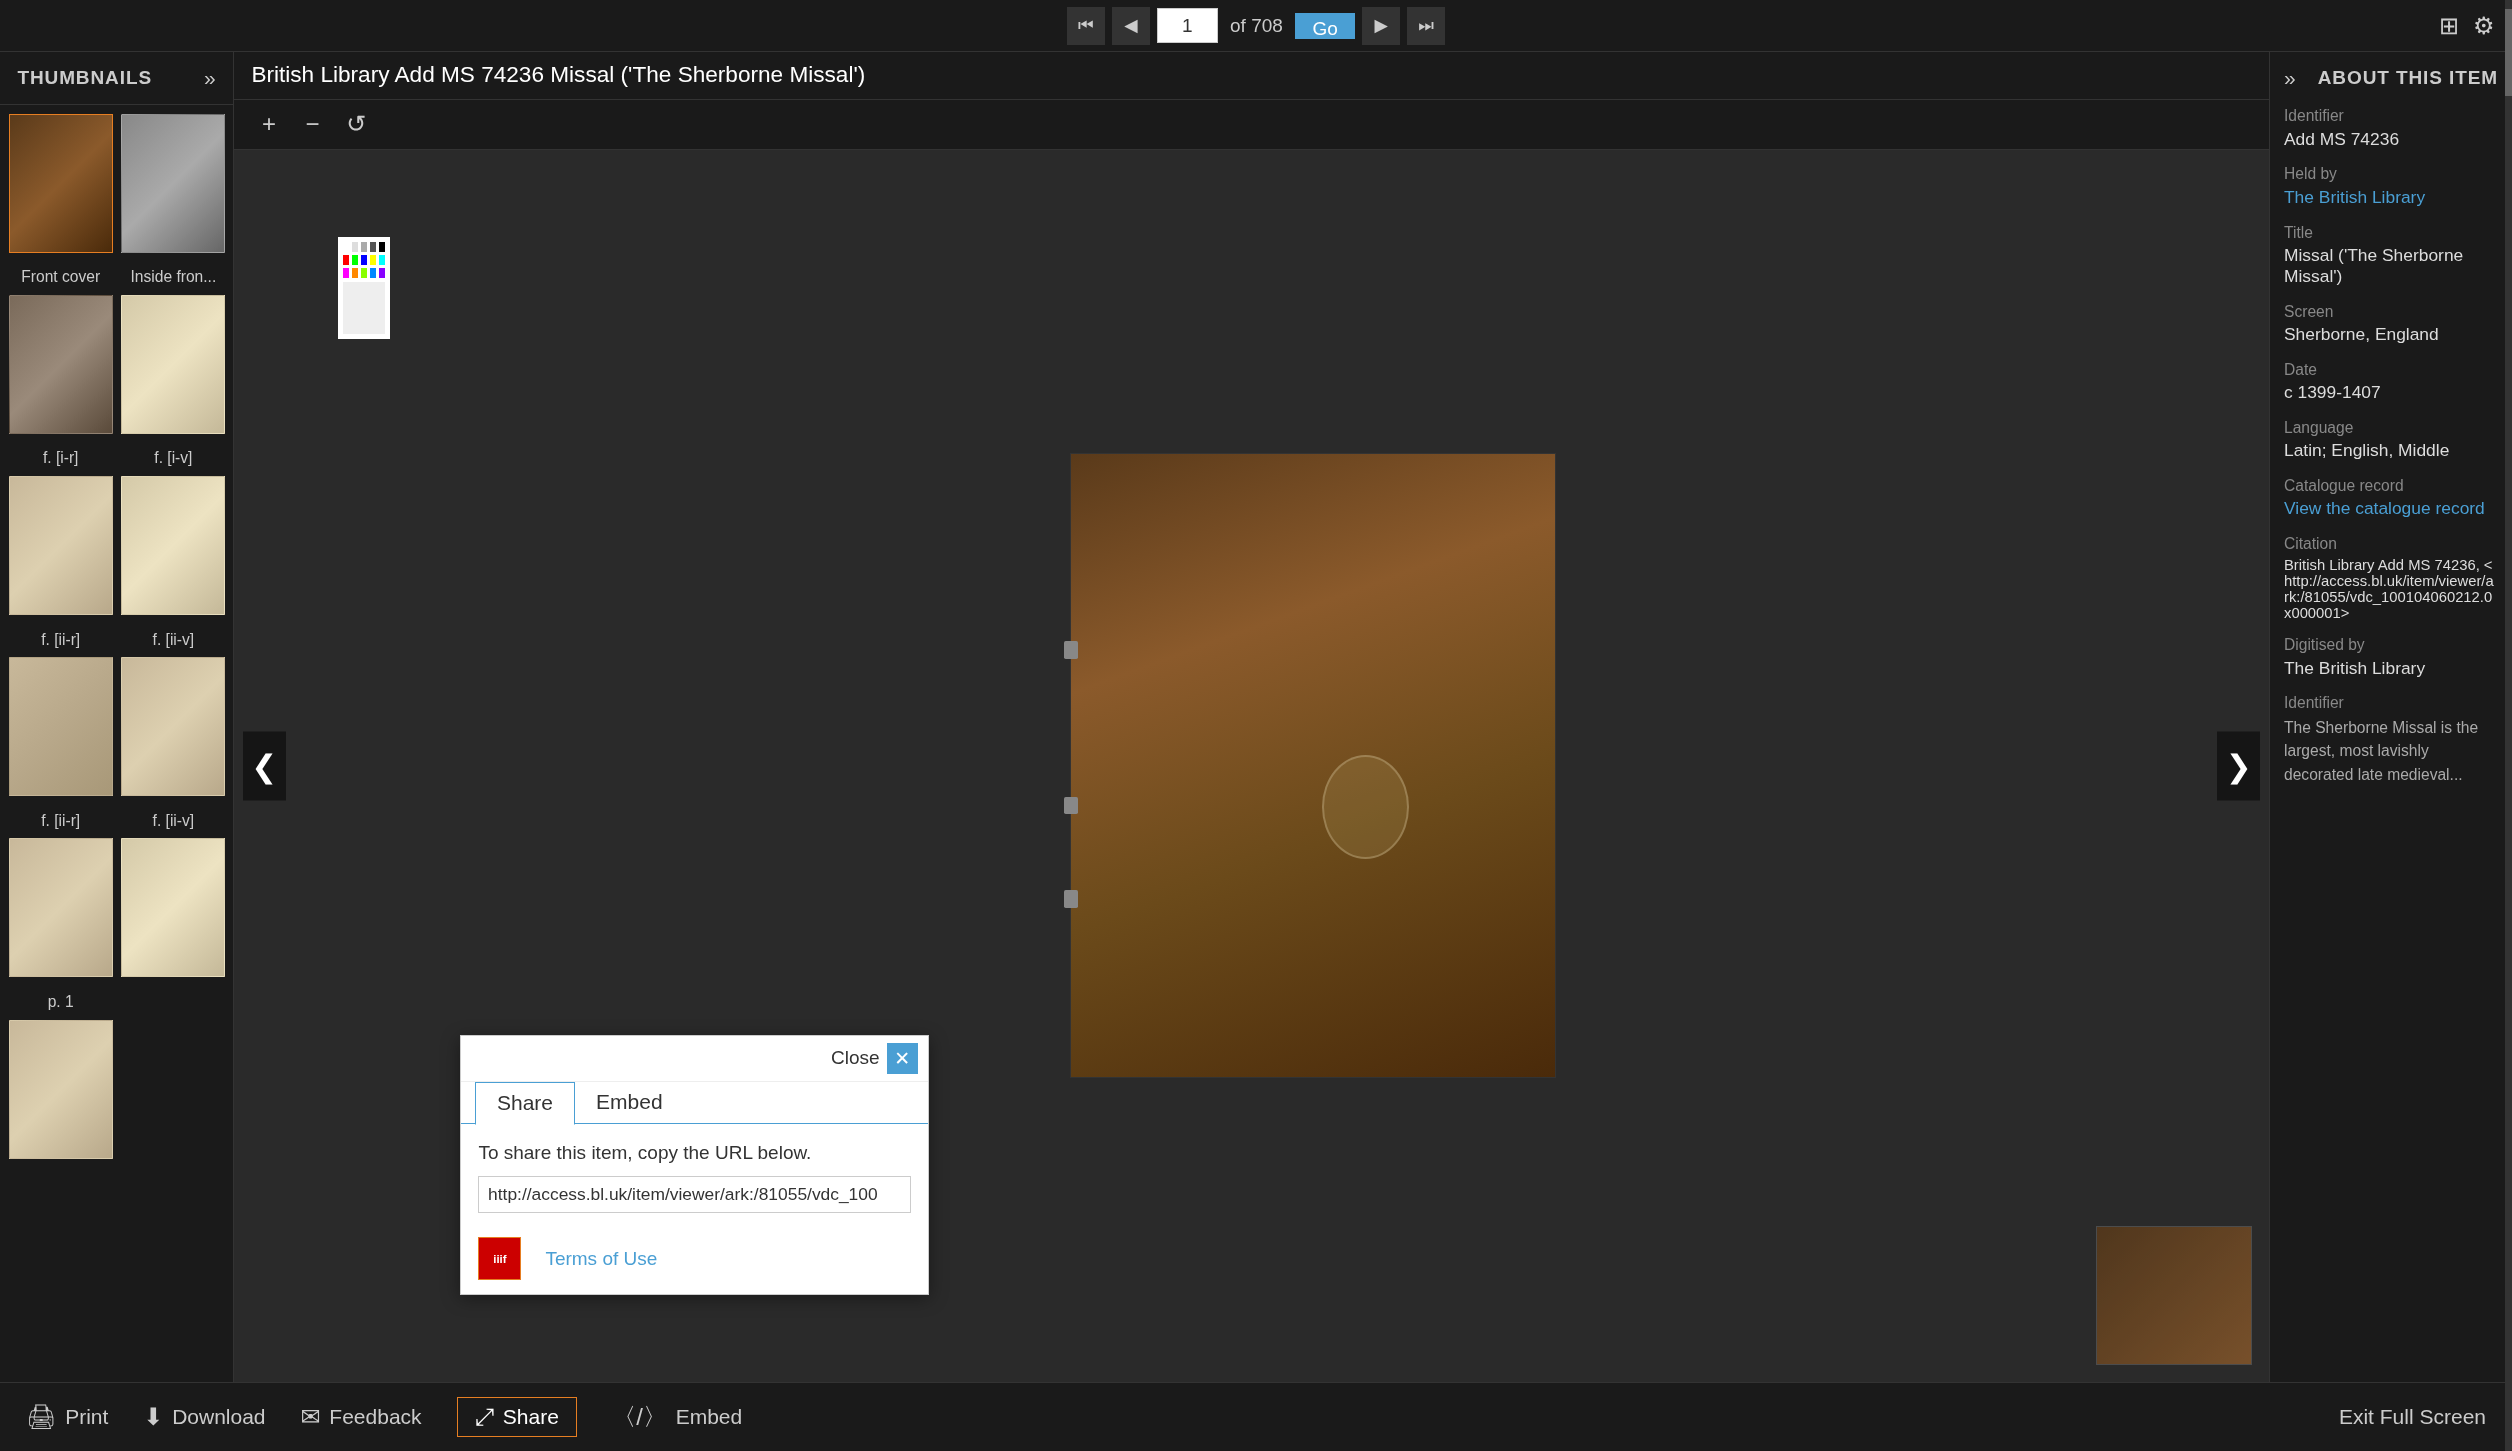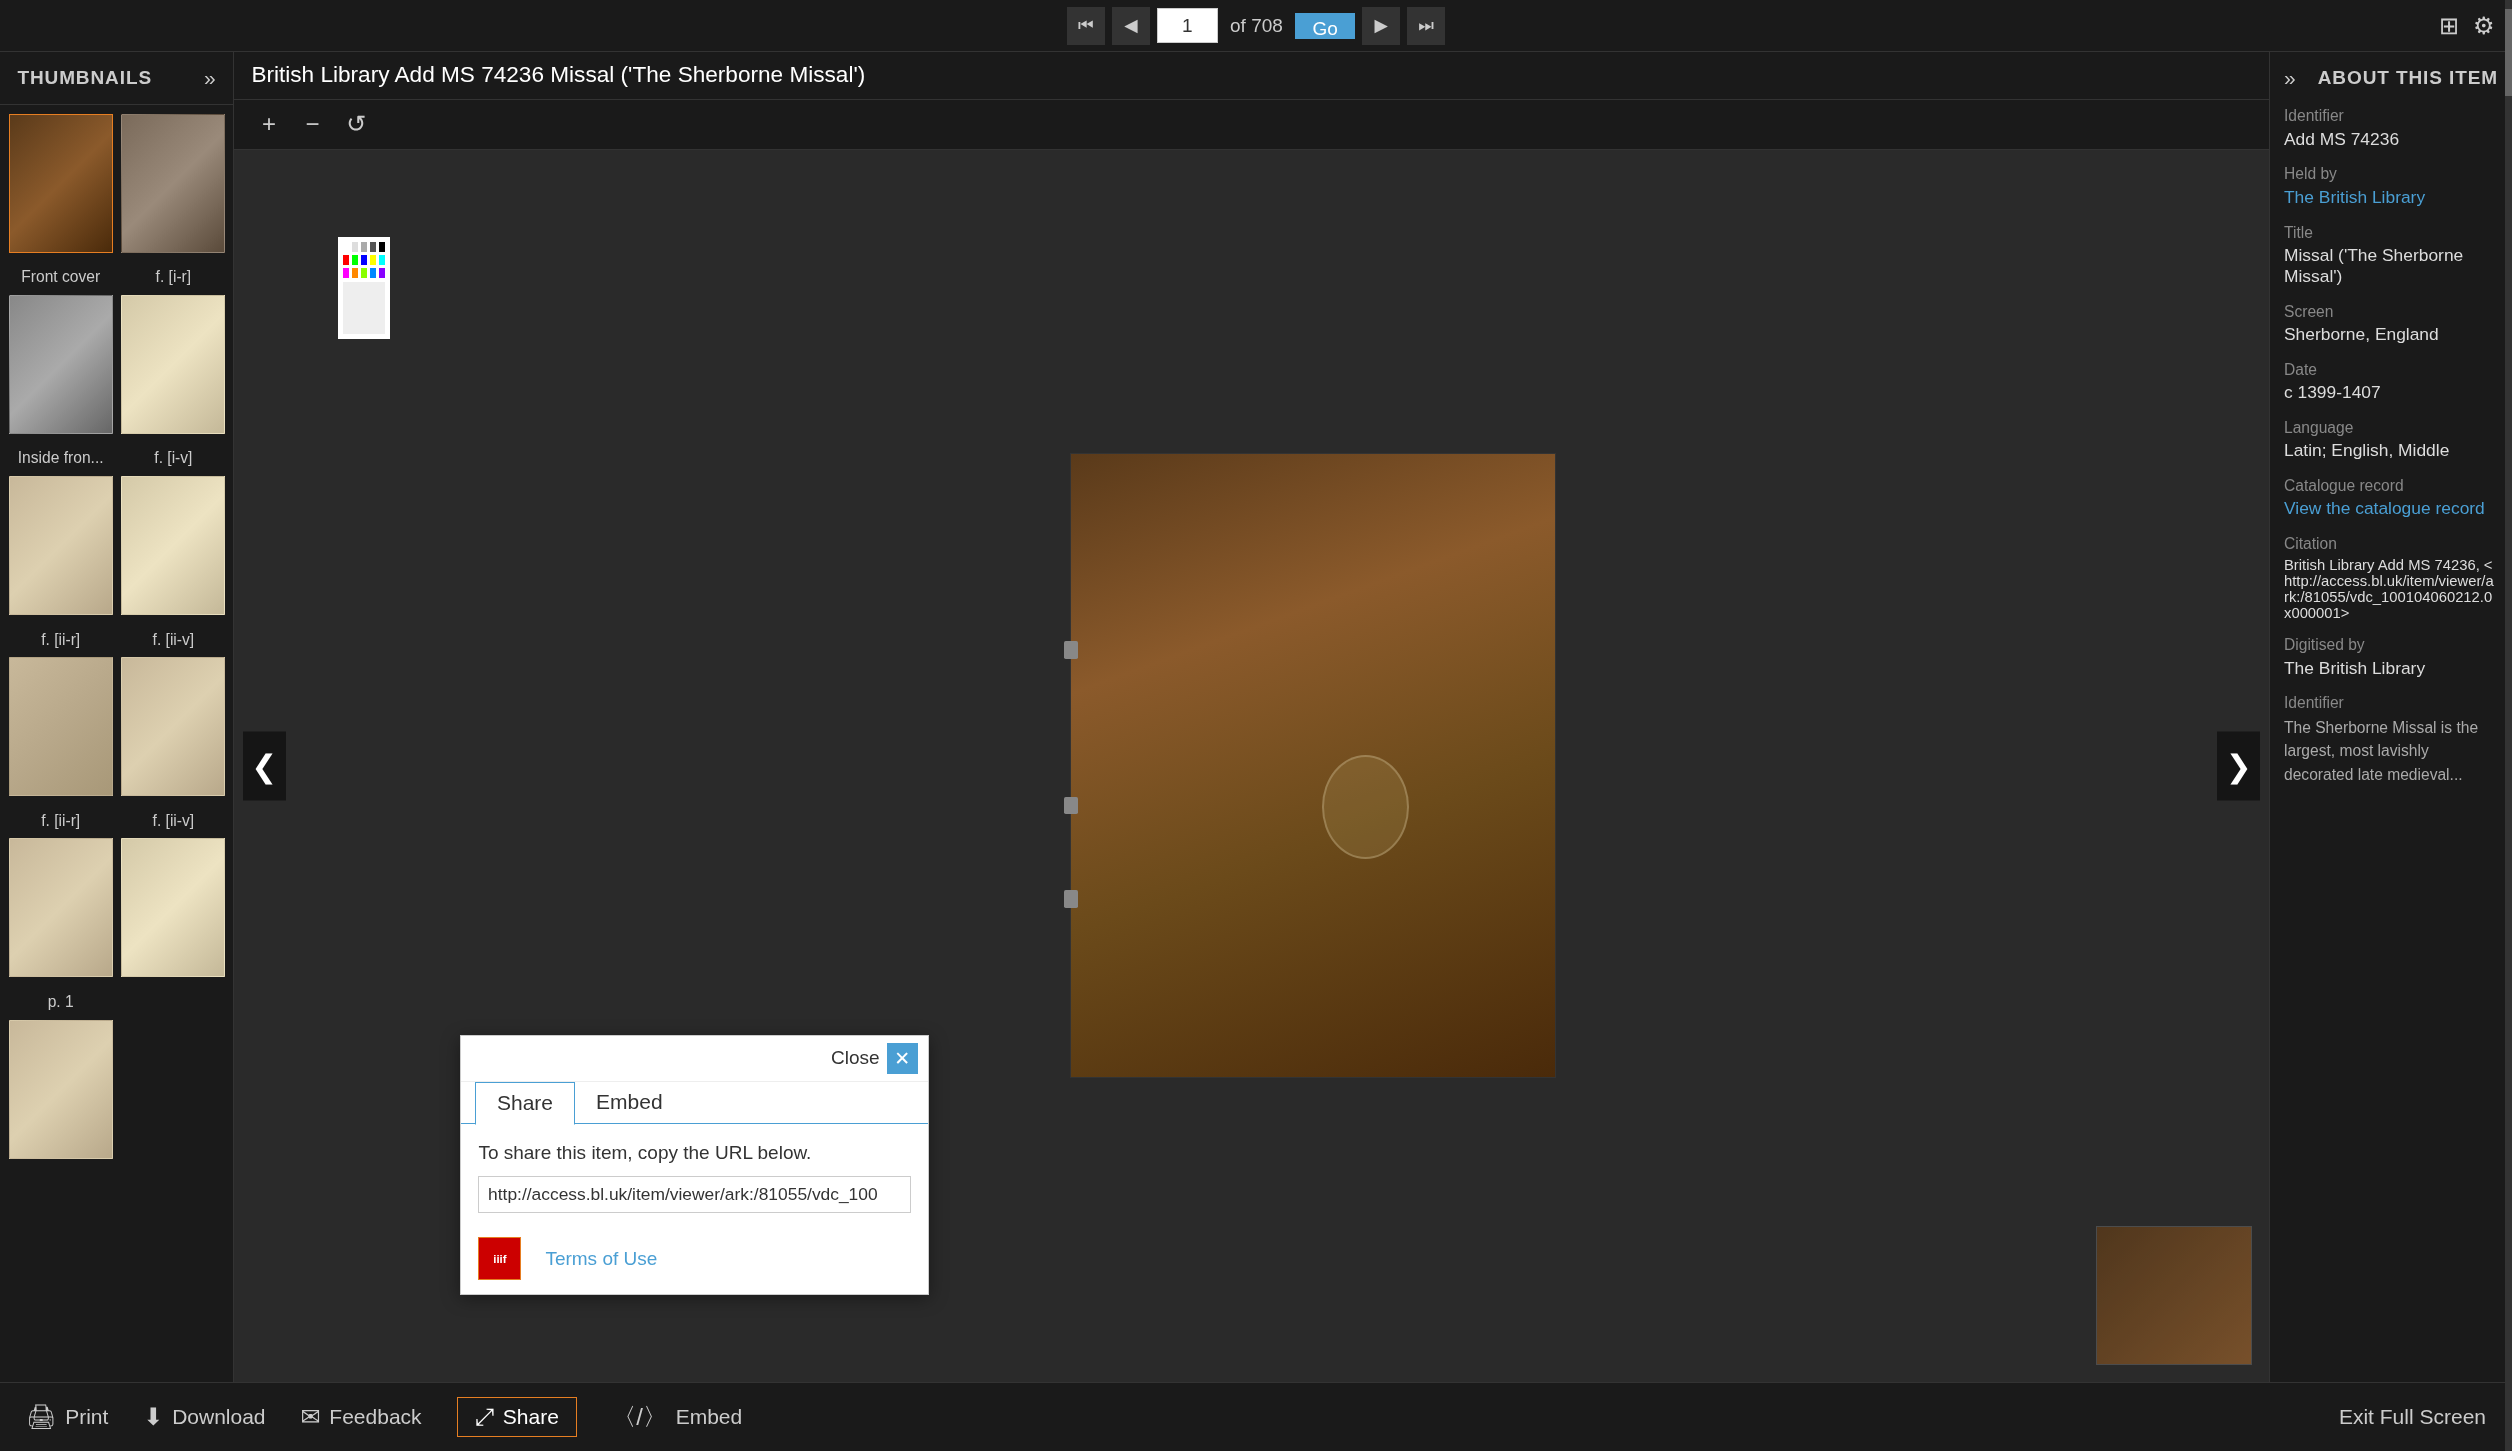--- a/index.html
+++ b/index.html
@@ -490,26 +490,26 @@
     <div class="sidebar-header">
       <span class="sidebar-title">THUMBNAILS</span>
       <button class="collapse-btn">»</button>
     </div>
     <div class="thumbnails-grid">
       <div class="thumb-item">
         <div class="thumb-img thumb-1 active"></div>
         <span class="thumb-label">Front cover</span>
       </div>
       <div class="thumb-item">
+        <div class="thumb-img thumb-2"></div>
+        <span class="thumb-label">Inside fron...</span>
+      </div>
+      <div class="thumb-item">
         <div class="thumb-img thumb-3"></div>
         <span class="thumb-label">f. [i-r]</span>
-      </div>
-      <div class="thumb-item">
-        <div class="thumb-img thumb-2"></div>
-        <span class="thumb-label">Inside fron...</span>
       </div>
       <div class="thumb-item">
         <div class="thumb-img thumb-4"></div>
         <span class="thumb-label">f. [i-v]</span>
       </div>
       <div class="thumb-item">
         <div class="thumb-img thumb-5"></div>
         <span class="thumb-label">f. [ii-r]</span>
       </div>
       <div class="thumb-item">

